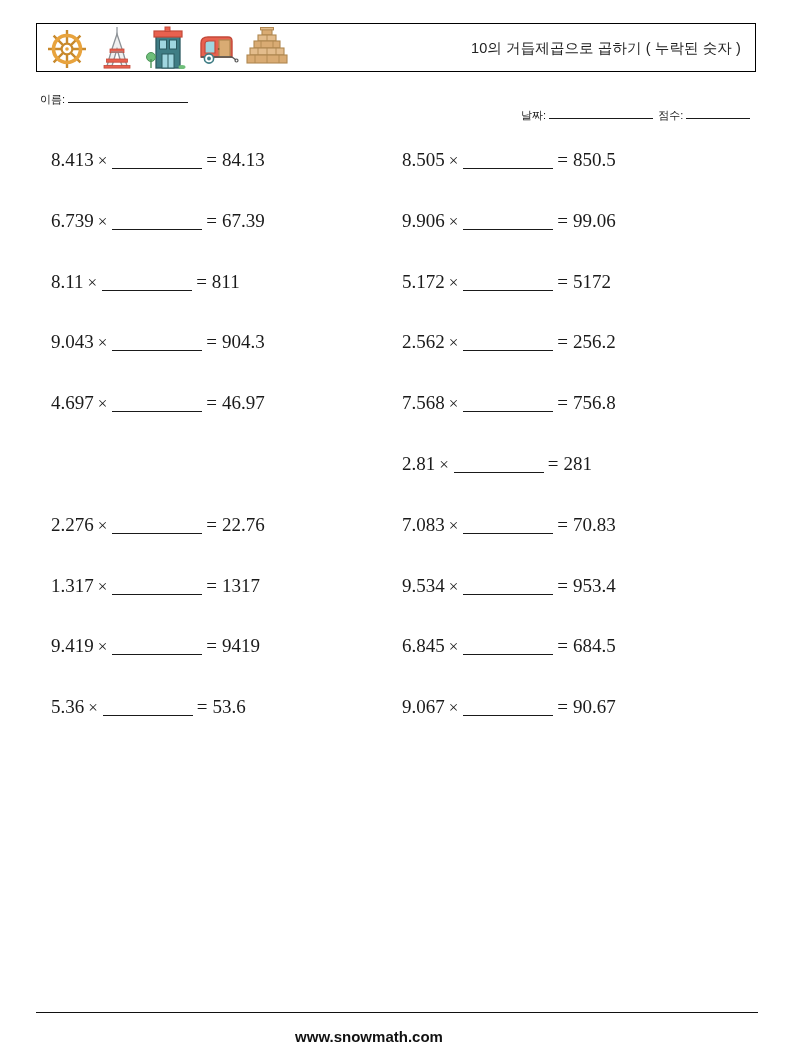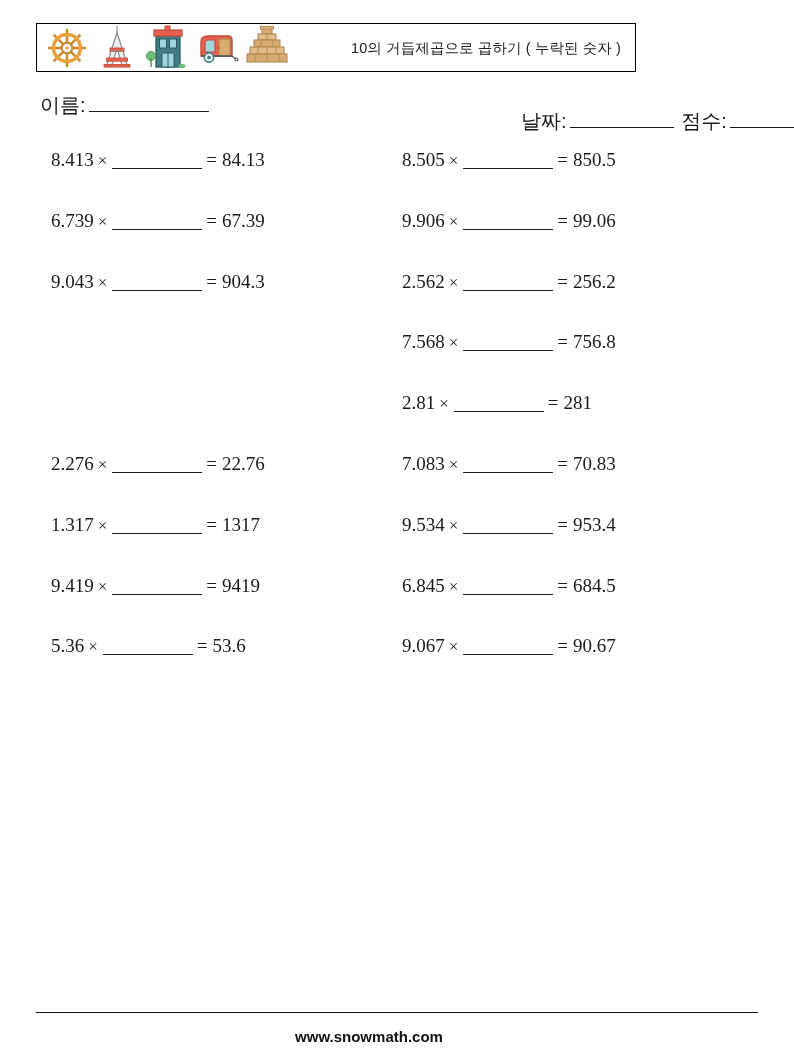--- a/index.html
+++ b/index.html
@@ -14,26 +14,26 @@
     font-family: "Liberation Serif", "DejaVu Serif", serif;
     color: #1a1a1a;
     overflow: hidden;
   }
 
   
   .header-box {
     position: absolute;
     left: 36px;
     top: 23px;
-    width: 600px;
+    width: 720px;
     height: 49px;
     border: 1.5px solid #000000;
     box-sizing: border-box;
     display: flex;
-    align-items: flex-start;
+    align-items: flex-end;
   }
   .icon-strip {
     display: flex;
     align-items: flex-end;
     gap: 6px;
     padding-left: 8px;
     height: 46px;
   }
   .icon-slot {
     width: 44px;
@@ -55,21 +55,21 @@
     font-family: "Liberation Sans", "DejaVu Sans", sans-serif;
   }
 
   
   .meta-row {
     position: absolute;
     left: 40px;
     top: 92px;
     width: 716px;
     height: 24px;
-    font-size: 20px;
+    font-size: 11px;
     font-family: "Liberation Sans", "DejaVu Sans", sans-serif;
     color: #1a1a1a;
   }
   .meta-left { position: absolute; left: 0; top: 0; white-space: nowrap; }
   .meta-right { position: absolute; left: 481px; top: 16px; white-space: nowrap; }
   .rule {
     display: inline-block;
     border-bottom: 1.3px solid #1a1a1a;
     vertical-align: baseline;
     margin: 0 2px 0 3px;
@@ -239,24 +239,29 @@
 <div class="problems">
     <div class="prow">
       <div class="cell c0"><span class="operand">8.413</span><span class="times">×</span><span class="blank"></span><span class="eq">=</span><span class="result">84.13</span></div>
       <div class="cell c1"><span class="operand">8.505</span><span class="times">×</span><span class="blank"></span><span class="eq">=</span><span class="result">850.5</span></div>
     </div>
     <div class="prow">
       <div class="cell c0"><span class="operand">6.739</span><span class="times">×</span><span class="blank"></span><span class="eq">=</span><span class="result">67.39</span></div>
       <div class="cell c1"><span class="operand">9.906</span><span class="times">×</span><span class="blank"></span><span class="eq">=</span><span class="result">99.06</span></div>
     </div>
     <div class="prow">
+      <div class="cell c0"><span class="operand">8.11</span><span class="times">×</span><span class="blank"></span><span class="eq">=</span><span class="result">811</span></div>
+      <div class="cell c1"><span class="operand">5.172</span><span class="times">×</span><span class="blank"></span><span class="eq">=</span><span class="result">5172</span></div>
+    </div>
+    <div class="prow">
       <div class="cell c0"><span class="operand">9.043</span><span class="times">×</span><span class="blank"></span><span class="eq">=</span><span class="result">904.3</span></div>
       <div class="cell c1"><span class="operand">2.562</span><span class="times">×</span><span class="blank"></span><span class="eq">=</span><span class="result">256.2</span></div>
     </div>
     <div class="prow">
+      <div class="cell c0"><span class="operand">4.697</span><span class="times">×</span><span class="blank"></span><span class="eq">=</span><span class="result">46.97</span></div>
       <div class="cell c1"><span class="operand">7.568</span><span class="times">×</span><span class="blank"></span><span class="eq">=</span><span class="result">756.8</span></div>
     </div>
     <div class="prow">
       <div class="cell c1"><span class="operand">2.81</span><span class="times">×</span><span class="blank"></span><span class="eq">=</span><span class="result">281</span></div>
     </div>
     <div class="prow">
       <div class="cell c0"><span class="operand">2.276</span><span class="times">×</span><span class="blank"></span><span class="eq">=</span><span class="result">22.76</span></div>
       <div class="cell c1"><span class="operand">7.083</span><span class="times">×</span><span class="blank"></span><span class="eq">=</span><span class="result">70.83</span></div>
     </div>
     <div class="prow">

